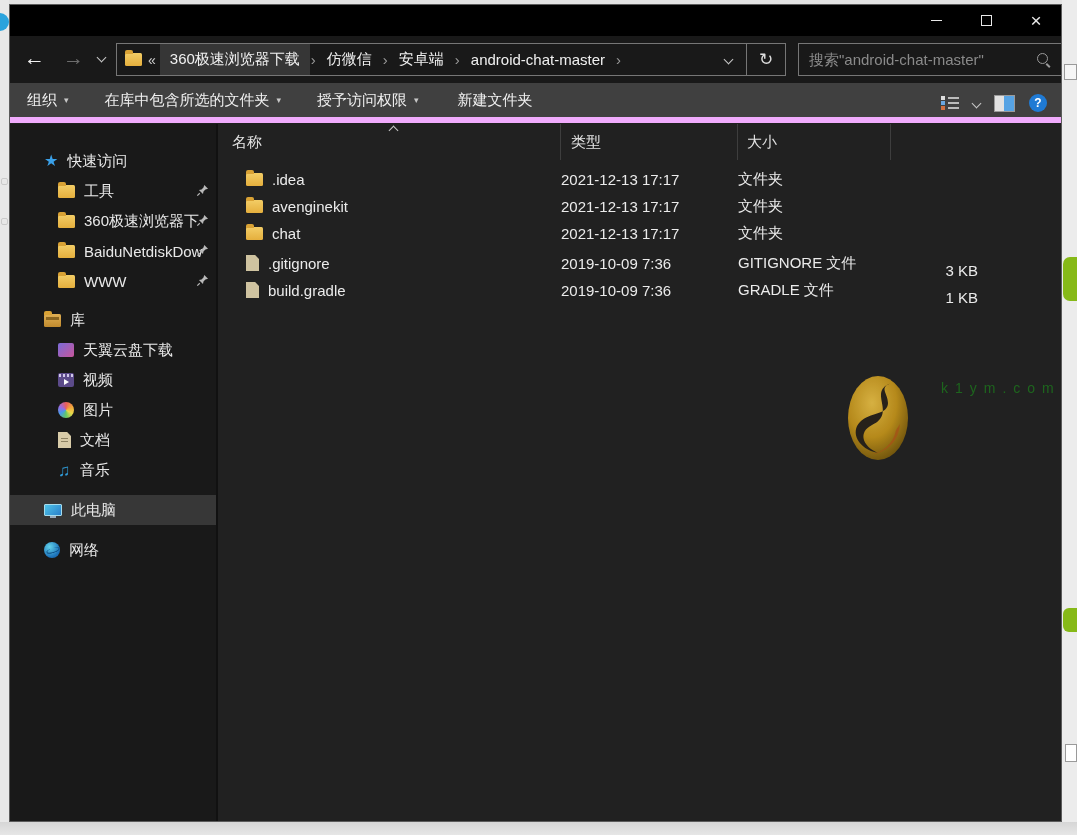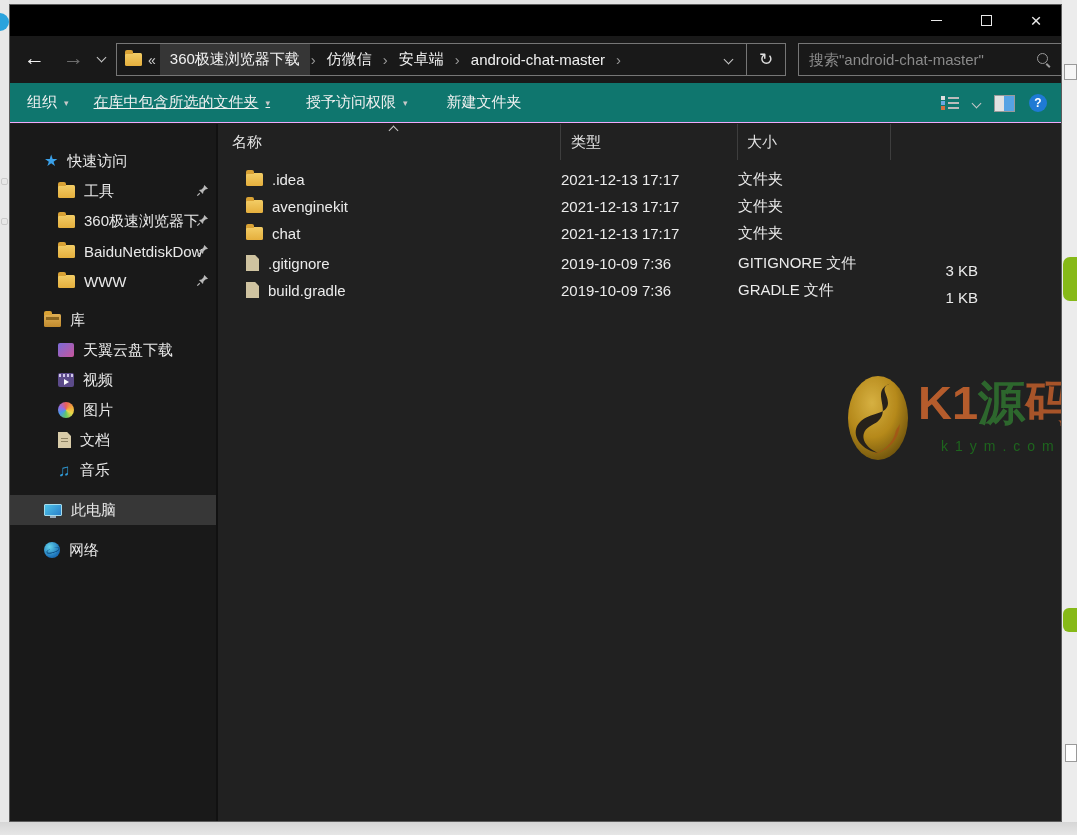--- a/index.html
+++ b/index.html
@@ -66,25 +66,25 @@
      font-size:15px; color:#e8e8e8; padding-left:10px;
      font-family:"Liberation Sans","DejaVu Sans",sans-serif; }
   .searchbox input::placeholder { color:#8a8a8a; }
   .mag { position:relative; width:18px; height:18px; margin-right:8px; }
   .mag::before { content:""; position:absolute; left:2px; top:2px; width:9px; height:9px;
      border:1.6px solid #9a9a9a; border-radius:50%; }
   .mag::after { content:""; position:absolute; left:12px; top:12px; width:5px; height:1.6px;
      background:#9a9a9a; transform:rotate(45deg); transform-origin:0 0; }
 
   
-  .cmdbar { position:relative; height:40px; background:#0f766e; border-bottom:1px solid #f0abfc;
+  .cmdbar { position:relative; height:40px; background:#404040; border-bottom:6px solid #f0abfc;
      display:flex; align-items:center; font-size:15px; color:#f0f0f0; }
   .cmd-item { display:flex; align-items:center; gap:7px; white-space:nowrap; }
   .cmd-item .tri { font-size:9px; color:#c8c8c8; }
-  .cmd-1{ margin-left:17px; } .cmd-2{ margin-left:25px;text-decoration:underline; } .cmd-3{ margin-left:36px; } .cmd-4{ margin-left:39px; }
+  .cmd-1{ margin-left:17px; } .cmd-2{ margin-left:36px; } .cmd-3{ margin-left:36px; } .cmd-4{ margin-left:39px; }
   .cmd-right { position:absolute; right:14px; top:0; height:40px; display:flex; align-items:center; gap:14px; }
   .ic-details { width:18px; height:16px; position:relative; }
   .ic-details i { position:absolute; left:0; width:4px; height:4px; }
   .ic-details i:nth-child(1){ top:1px; background:#ddd; }
   .ic-details i:nth-child(2){ top:6px; background:#6aa7e0; }
   .ic-details i:nth-child(3){ top:11px; background:#d07040; }
   .ic-details b { position:absolute; left:7px; width:11px; height:2px; background:#bbb; }
   .ic-details b:nth-child(4){ top:2px; } .ic-details b:nth-child(5){ top:7px; } .ic-details b:nth-child(6){ top:12px; }
   .ic-preview { width:21px; height:17px; border:1px solid #9a9a9a;
      background:linear-gradient(to right,#e2e2e2 45%,#56a3e4 45%); }
@@ -413,22 +413,19 @@
               <stop offset="0%" stop-color="#e6bd45"></stop>
               <stop offset="55%" stop-color="#c2921a"></stop>
               <stop offset="100%" stop-color="#6e520a"></stop>
             </radialGradient>
           </defs>
           <ellipse cx="32" cy="44" rx="30" ry="42" fill="url(#goldg)"></ellipse>
           <path d="M46 9 C20 17 52 39 26 51 C12 58 16 72 32 79 C12 75 4 58 14 48 C24 38 42 41 42 29 C42 19 32 13 46 9 Z" fill="#28211a"></path>
           <path d="M50 56 A28 30 0 0 1 24 80 A30 32 0 0 0 54 50 Z" fill="#b05818" opacity="0.85"></path>
         </svg>
         <div class="wm-text">
-          <div class="wm-row1">
-            <span class="wm-k1">K1</span><span class="wm-yuan">源</span><span class="wm-ma">码</span>
-          </div>
           <div class="wm-domain">k1ym.com</div>
         </div>
       </div>
 
     </div>
   </div>
 </div>
 
 </body></html>

